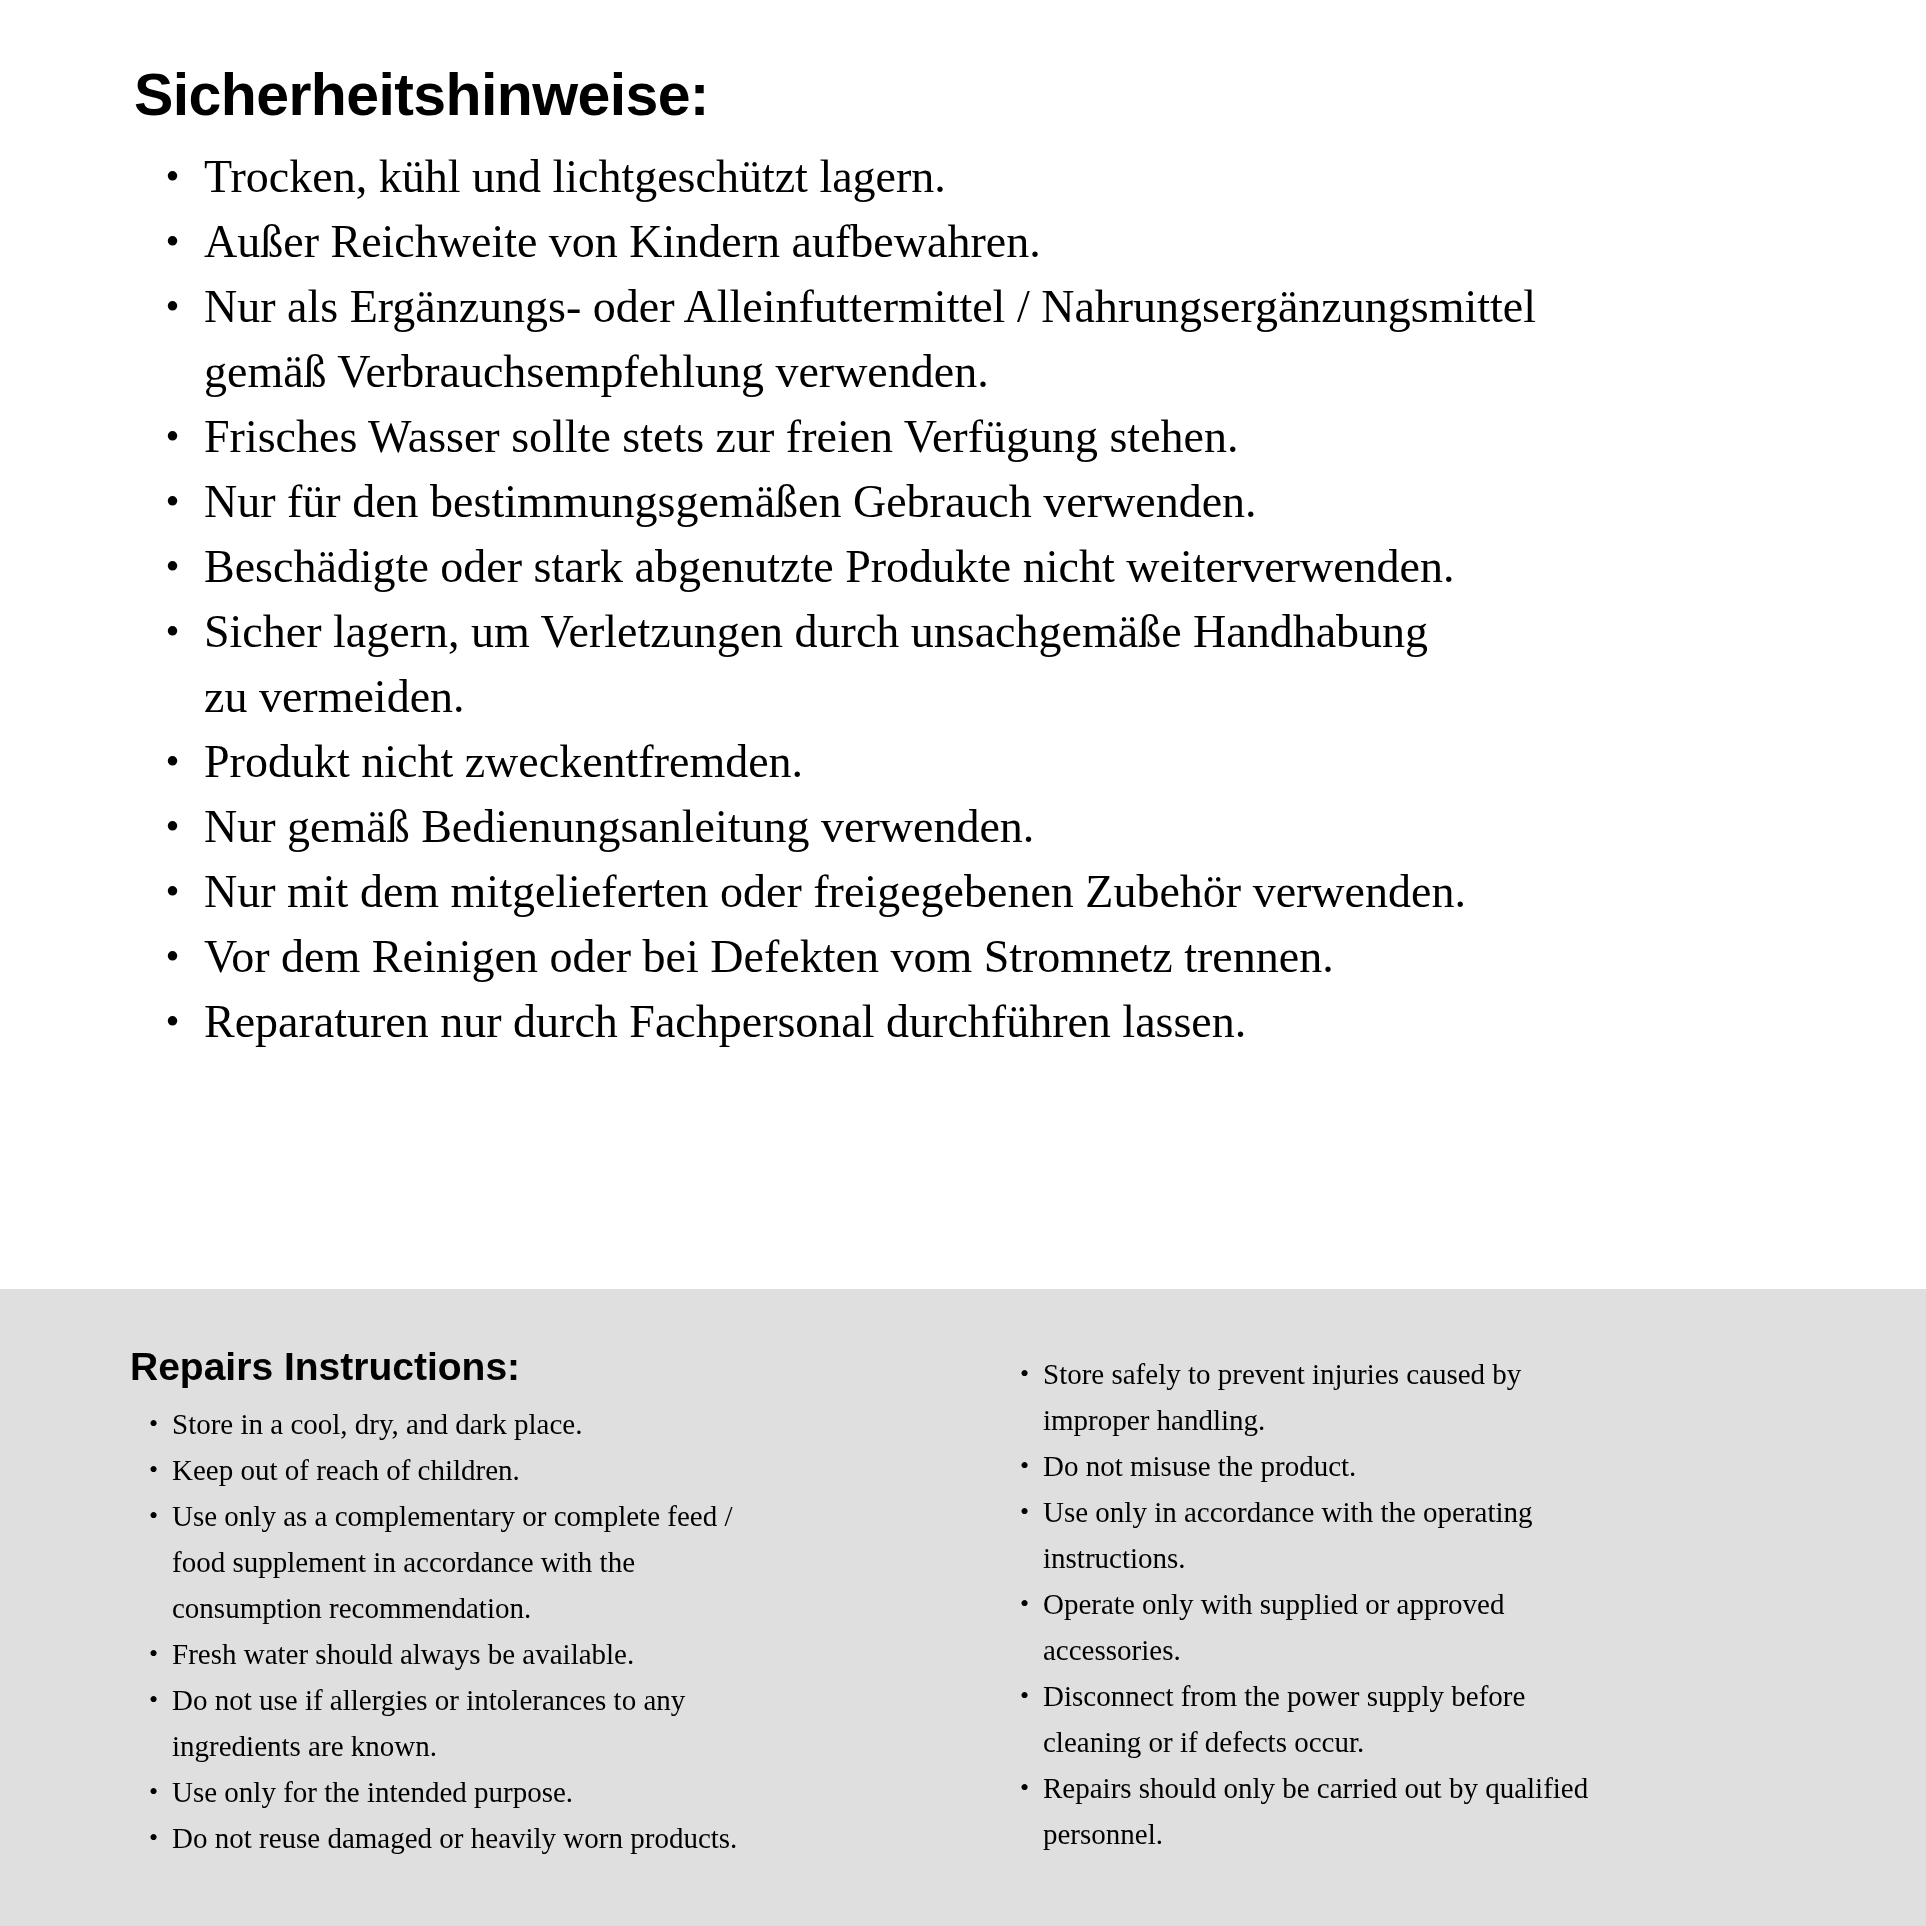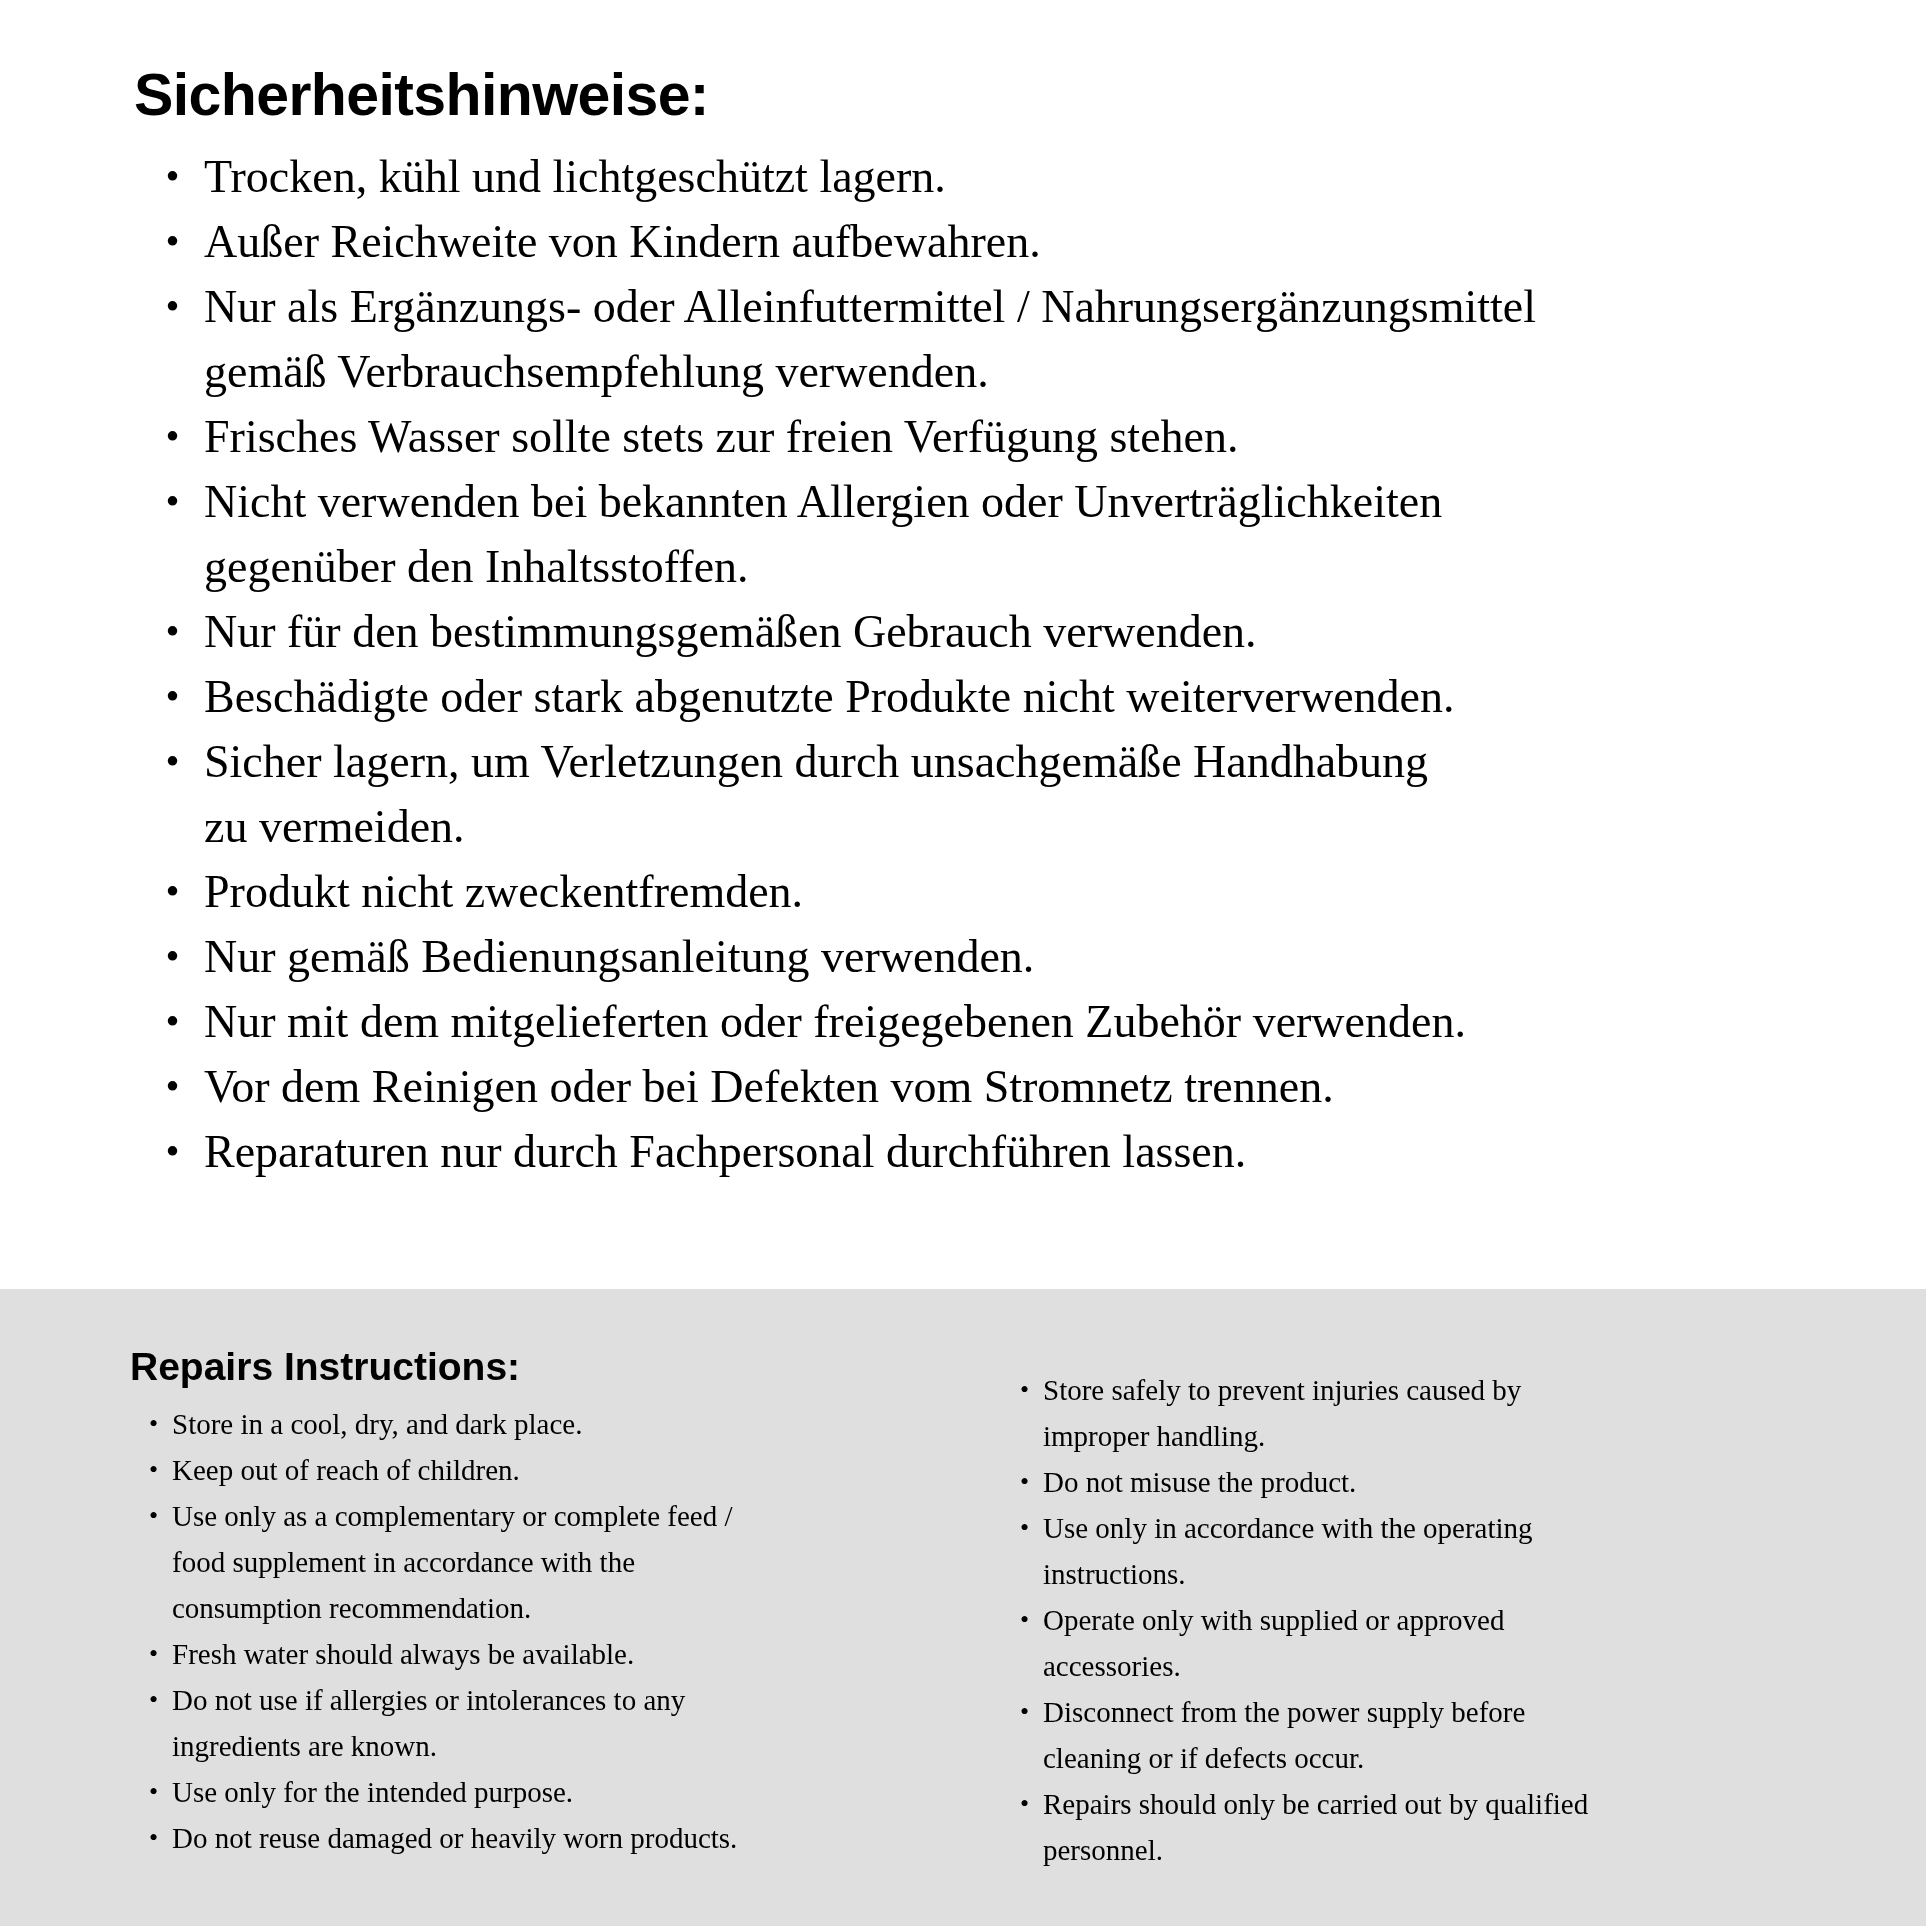--- a/index.html
+++ b/index.html
@@ -94,36 +94,33 @@
     line-height: 46px;
   }
   .en-left {
     left: 121px;
     top: 1401px;
   }
   .en-right {
     left: 992px;
     top: 1351px;
     width: 934px;
-    margin-top: 16px;
   }
 </style>
 </head>
 <body>
 
 <section>
   <h1 class="de-title">Sicherheitshinweise:</h1>
   <ul class="bullets de-list">
       <li>Trocken, kühl und lichtgeschützt lagern.</li>
       <li>Außer Reichweite von Kindern aufbewahren.</li>
       <li>Nur als Ergänzungs- oder Alleinfuttermittel / Nahrungsergänzungsmittel
 gemäß Verbrauchsempfehlung verwenden.</li>
       <li>Frisches Wasser sollte stets zur freien Verfügung stehen.</li>
-      <li>Nicht verwenden bei bekannten Allergien oder Unverträglichkeiten
-gegenüber den Inhaltsstoffen.</li>
       <li>Nur für den bestimmungsgemäßen Gebrauch verwenden.</li>
       <li>Beschädigte oder stark abgenutzte Produkte nicht weiterverwenden.</li>
       <li>Sicher lagern, um Verletzungen durch unsachgemäße Handhabung
 zu vermeiden.</li>
       <li>Produkt nicht zweckentfremden.</li>
       <li>Nur gemäß Bedienungsanleitung verwenden.</li>
       <li>Nur mit dem mitgelieferten oder freigegebenen Zubehör verwenden.</li>
       <li>Vor dem Reinigen oder bei Defekten vom Stromnetz trennen.</li>
       <li>Reparaturen nur durch Fachpersonal durchführen lassen.</li>
     </ul>

